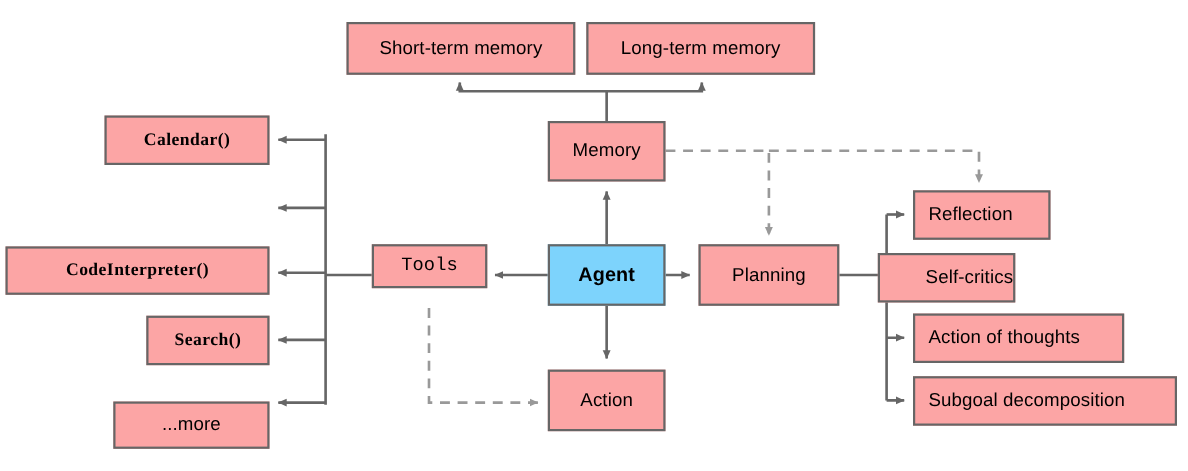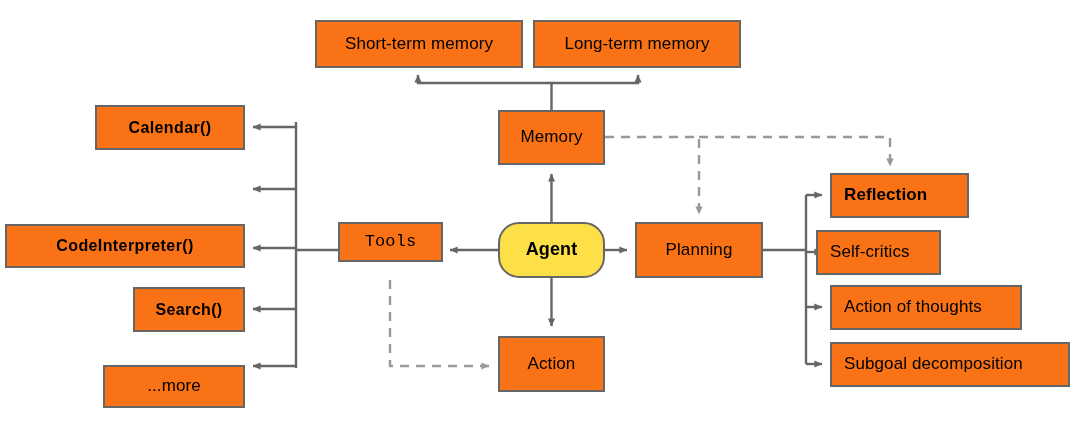--- a/index.html
+++ b/index.html
@@ -17,45 +17,44 @@
   }
   #edges{
     position:absolute;
     left:0; top:0;
     width:1080px; height:428px;
     pointer-events:none;
   }
   .node{
     position:absolute;
     box-sizing:border-box;
-    background:#f97316;
+    background:#fca5a5;
     border:2px solid #666666;
     display:flex;
     align-items:center;
     color:#000000;
     line-height:1.1;
     z-index:2;
   }
   .node.center{ justify-content:center; }
   .node.left-text{ justify-content:flex-start; padding-left:12px; }
   .node .lbl{
     font-size:17px;
     letter-spacing:0.1px;
     white-space:nowrap;
   }
   .node.mono .lbl{
-    font-family:Liberation Sans, sans-serif;
+    font-family:Liberation Serif, serif;
     font-weight:bold;
     font-size:16px;
     letter-spacing:0.4px;
   }
   .node.agent{
-    background:#fde047;
+    background:#7dd3fc;
     border-color:#666666;
-    border-radius:21px;
   }
   .node.agent .lbl{ font-weight:bold; font-size:18px; }
 </style>
 </head>
 <body>
 
 <div id="canvas">
 
   <svg id="edges" viewBox="0 0 1080 428" width="1080" height="428" xmlns="http://www.w3.org/2000/svg">
     <defs>
@@ -145,25 +144,25 @@
   </div>
 
   <div class="node center mono" style="left:133px; top:287px; width:112px; height:45px;">
     <span class="lbl">Search()</span>
   </div>
 
   <div class="node center" style="left:103px; top:345px; width:142px; height:43px;margin-top:20px;">
     <span class="lbl">...more</span>
   </div>
 
-  <div class="node left-text" style="left:830px; top:173px; width:139px; height:45px;font-weight:bold;">
+  <div class="node left-text" style="left:830px; top:173px; width:125px; height:45px;">
     <span class="lbl">Reflection</span>
   </div>
 
-  <div class="node left-text" style="left:816px; top:230px; width:125px; height:45px;">
+  <div class="node left-text" style="left:798px; top:230px; width:125px; height:45px;justify-content:flex-end;">
     <span class="lbl">Self-critics</span>
   </div>
 
   <div class="node left-text" style="left:830px; top:285px; width:192px; height:45px;">
     <span class="lbl">Action of thoughts</span>
   </div>
 
   <div class="node left-text" style="left:830px; top:342px; width:240px; height:45px;">
     <span class="lbl">Subgoal decomposition</span>
   </div>

